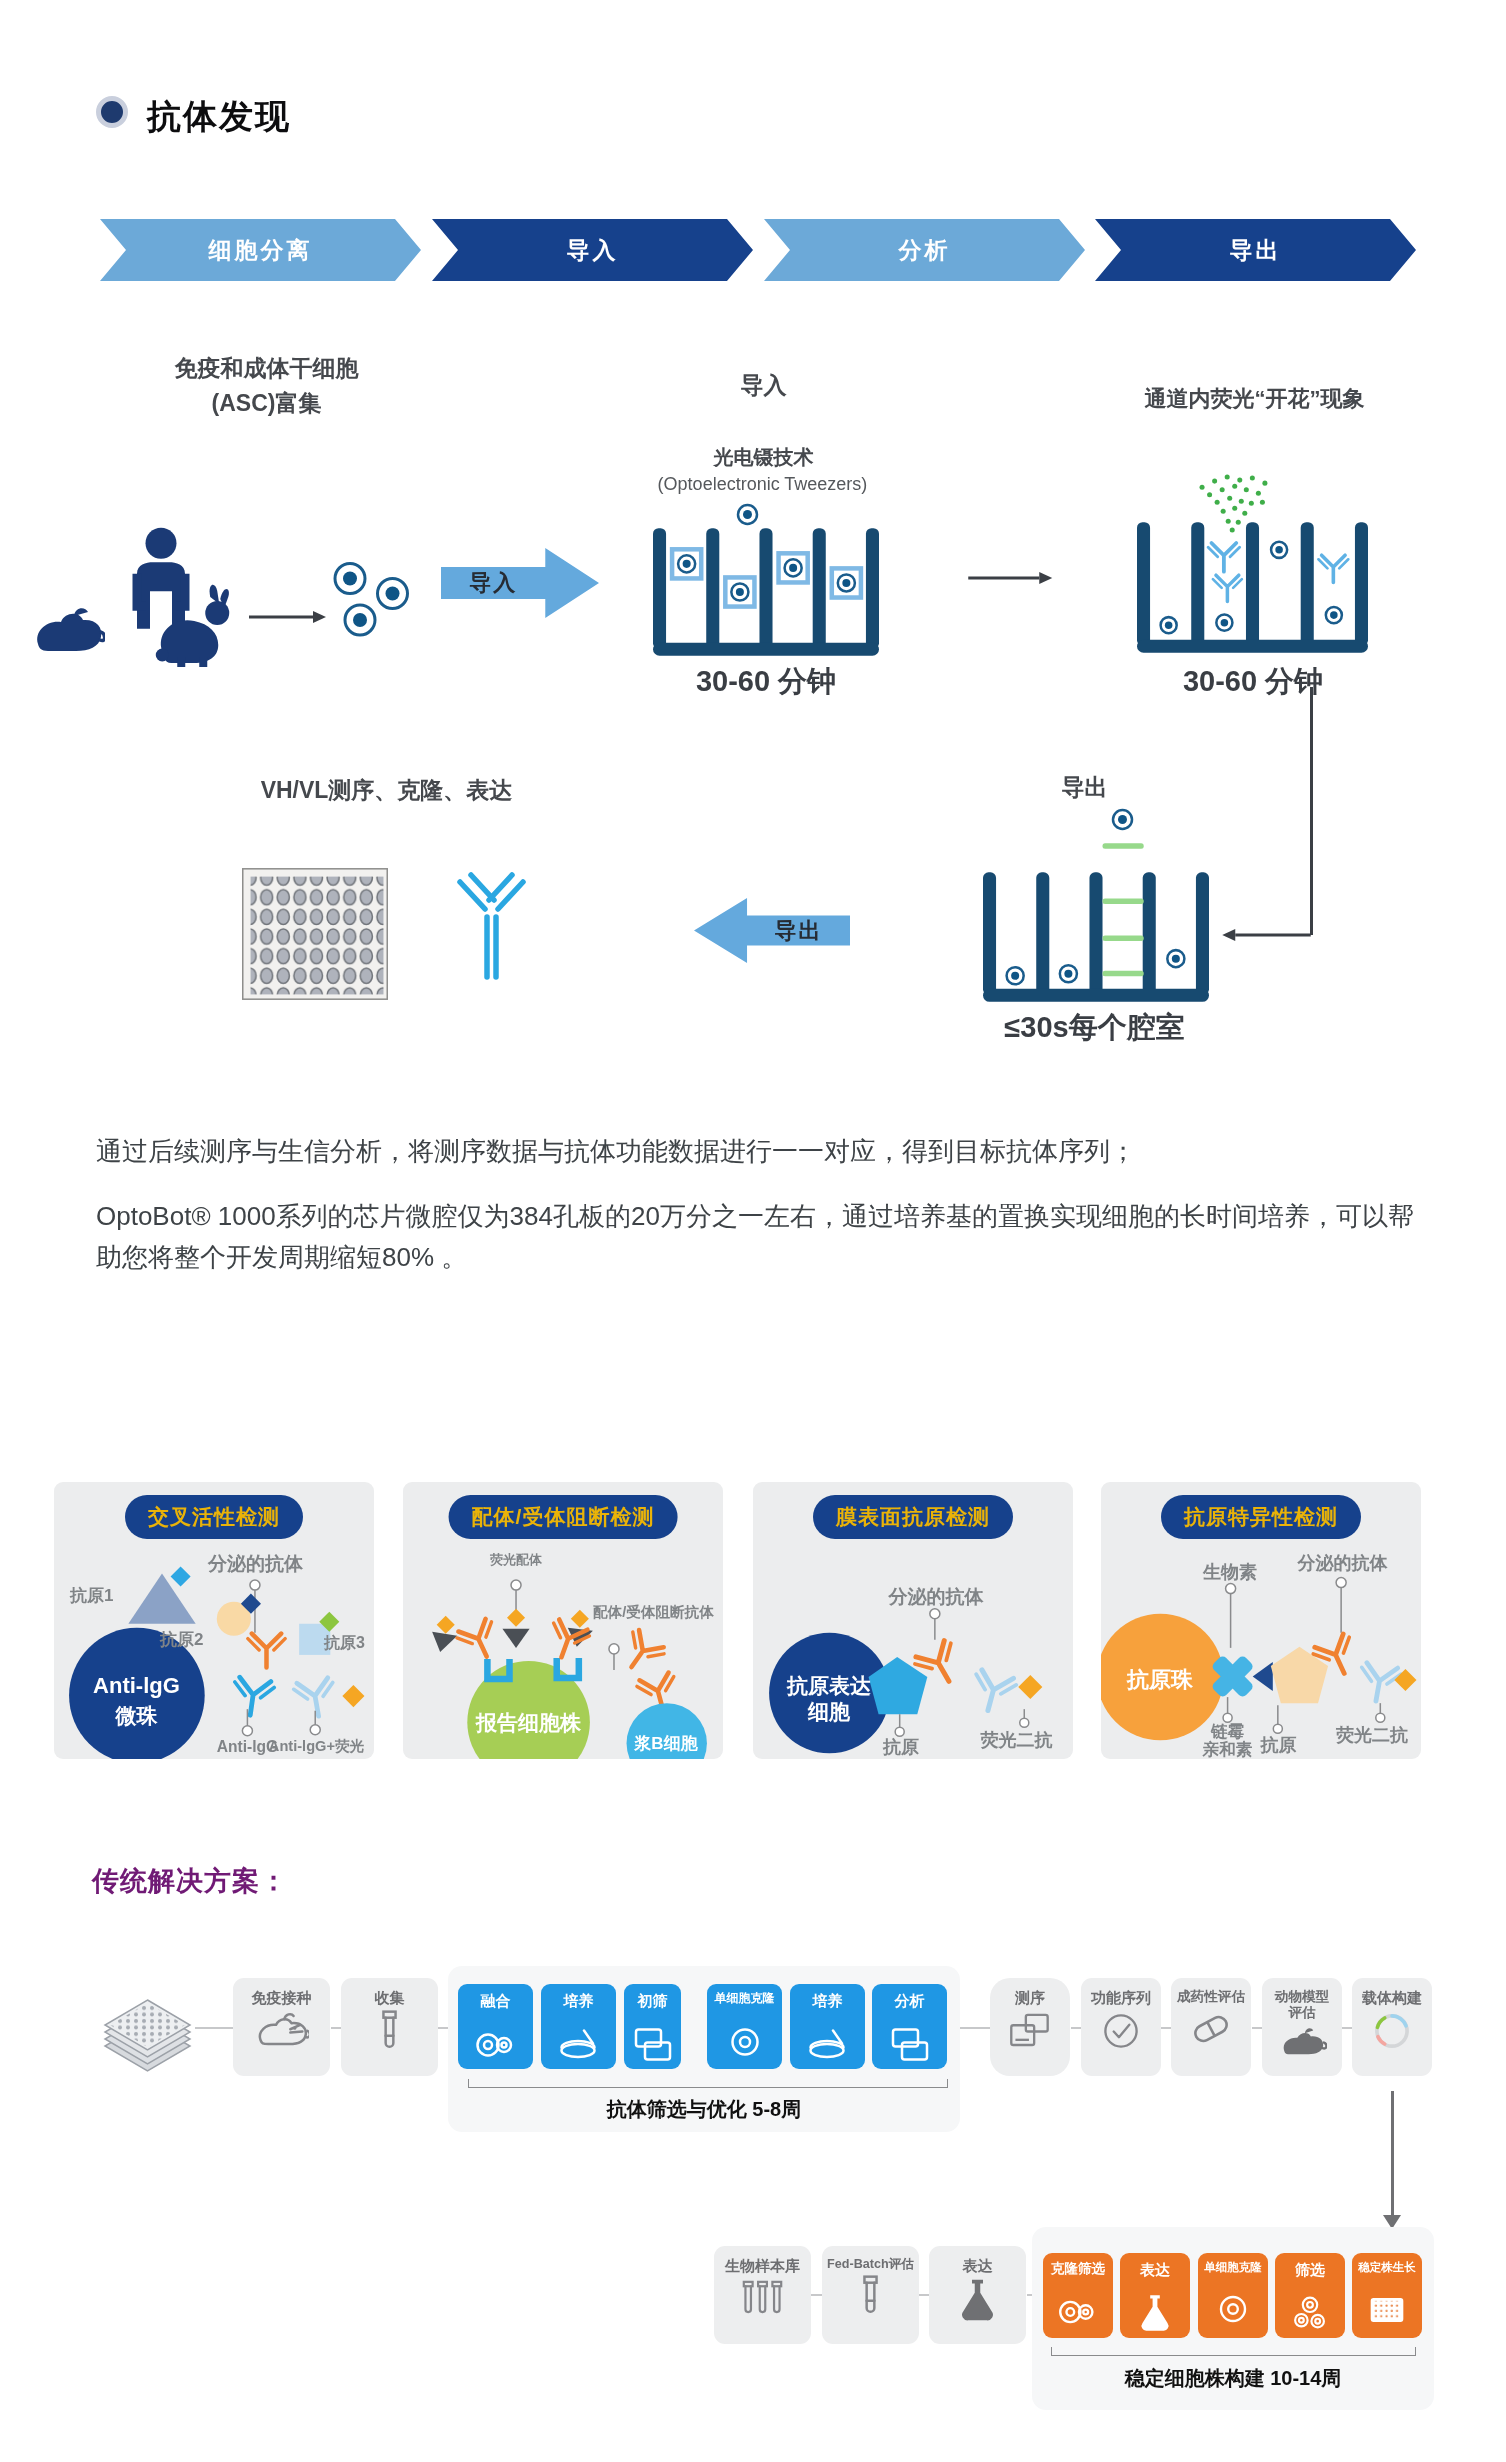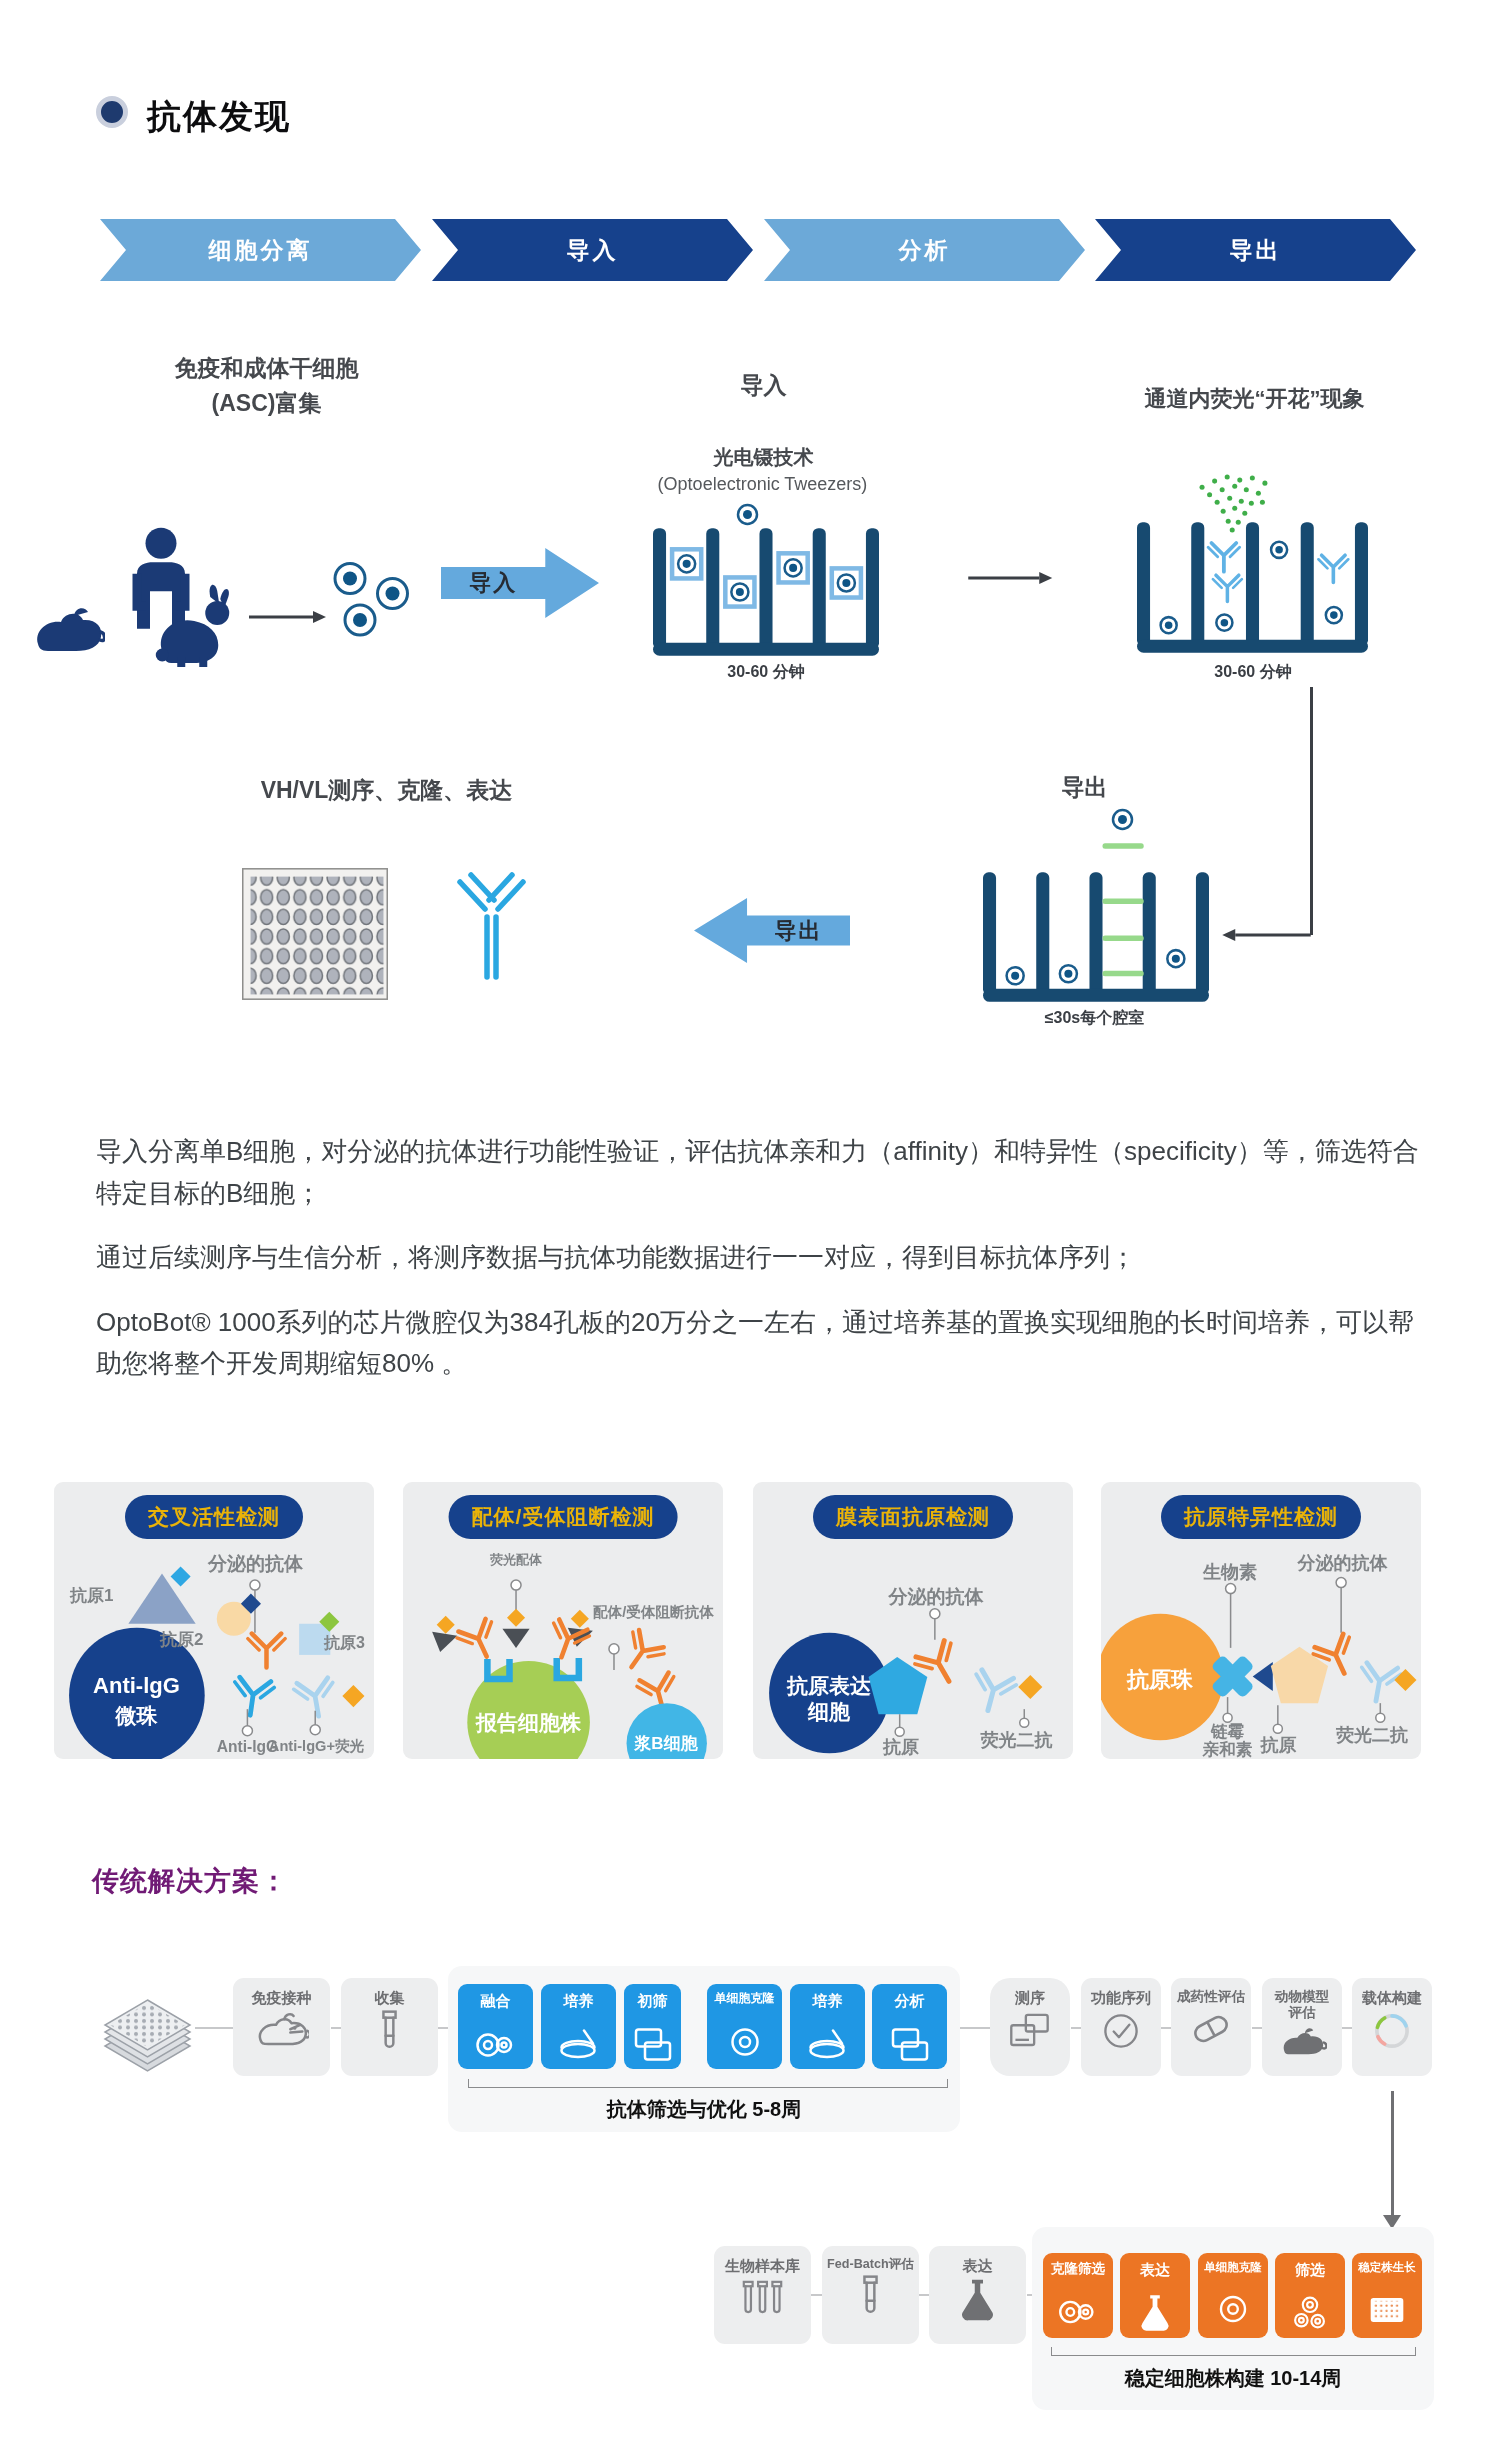--- a/index.html
+++ b/index.html
@@ -12,21 +12,21 @@
   .page-title{font-size:34px;font-weight:bold;color:#0d0d0f;letter-spacing:2px;}
   
   .chev{height:62px;display:flex;align-items:center;justify-content:center;
         clip-path:polygon(0 0,calc(100% - 26px) 0,100% 50%,calc(100% - 26px) 100%,0 100%,26px 50%);}
   .chev span{color:#fff;font-size:23px;font-weight:bold;letter-spacing:3px;}
   .chev.light{background:#6CA9D8;}
   .chev.dark{background:#16418C;}
   
   .flbl{color:#45484D;font-weight:600;line-height:1.5;}
   .f46{font-size:23px;} .f44{font-size:22px;} .f40{font-size:20px;} .f36{font-size:18px;}
-  .time{color:#3A3E44;font-size:16px;font-weight:600;}
+  .time{color:#3A3E44;font-size:29px;font-weight:600;}
   
   .barrow-r{background:#64A9DD;clip-path:polygon(0 27%,66% 27%,66% 0,100% 50%,66% 100%,66% 73%,0 73%);
             display:flex;align-items:center;}
   .barrow-r span{width:66%;text-align:center;color:#262b33;font-size:22px;font-weight:bold;letter-spacing:2px;}
   .barrow-l{background:#64A9DD;clip-path:polygon(100% 27%,34% 27%,34% 0,0 50%,34% 100%,34% 73%,100% 73%);
             display:flex;align-items:center;justify-content:flex-end;}
   .barrow-l span{width:66%;text-align:center;color:#262b33;font-size:22px;font-weight:bold;letter-spacing:2px;}
   
   .paras{width:1325px;color:#3E4347;font-size:26px;line-height:1.6;}
   .paras p{margin:0 0 23px 0;}
@@ -415,21 +415,20 @@
         <circle r="8" fill="#0F5586"></circle>
       </g>
     <g transform="translate(384,238)">
         <circle r="17" fill="#fff" stroke="#1A5C8C" stroke-width="5"></circle>
         <circle r="8" fill="#0F5586"></circle>
       </g>
   </svg>
   <div class="abs time ctr" style="left:979px;top:1008px;width:231px;">≤30s每个腔室</div>
 
   <div class="abs paras" style="left:96px;top:1131px;">
-    <p>导入分离单B细胞，对分泌的抗体进行功能性验证，评估抗体亲和力（affinity）和特异性（specificity）等，筛选符合特定目标的B细胞；</p>
     <p>通过后续测序与生信分析，将测序数据与抗体功能数据进行一一对应，得到目标抗体序列；</p>
     <p>OptoBot® 1000系列的芯片微腔仅为384孔板的20万分之一左右，通过培养基的置换实现细胞的长时间培养，可以帮助您将整个开发周期缩短80% 。</p>
   </div>
 
   <div class="abs card" style="left:54px;top:1482px;">
     <svg class="abs icon" style="left:0;top:0;" width="320" height="277" viewBox="0 0 637 551">
       <line x1="400" y1="215" x2="400" y2="300" stroke="#8A8B8D" stroke-width="3"></line>
       <circle cx="400" cy="205" r="10" fill="#fff" stroke="#8A8B8D" stroke-width="3"></circle>
       <polygon points="215,182 148,282 282,282" fill="#8BA2C6"></polygon>
       <polygon points="252,168 272,188 252,208 232,188" fill="#2EA7E3"></polygon>

